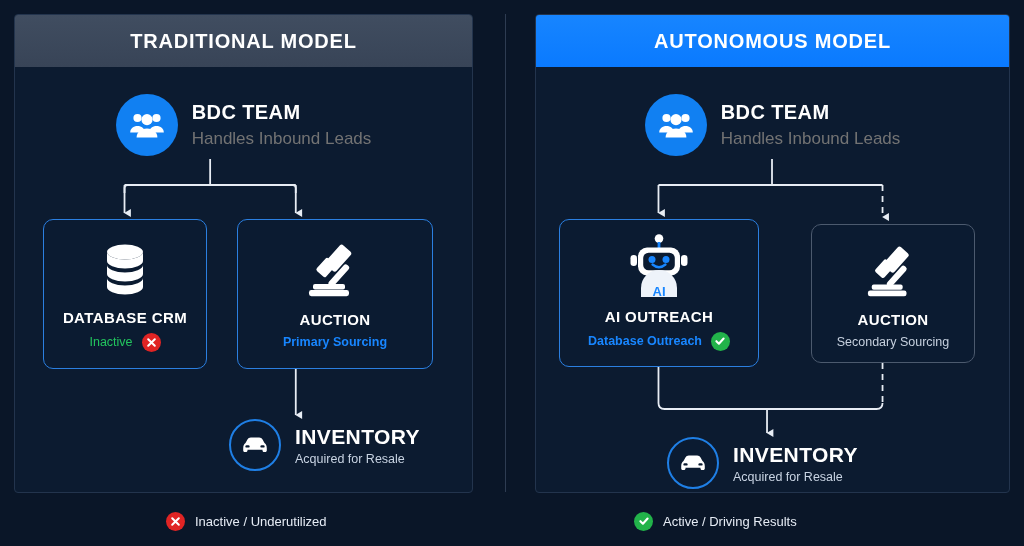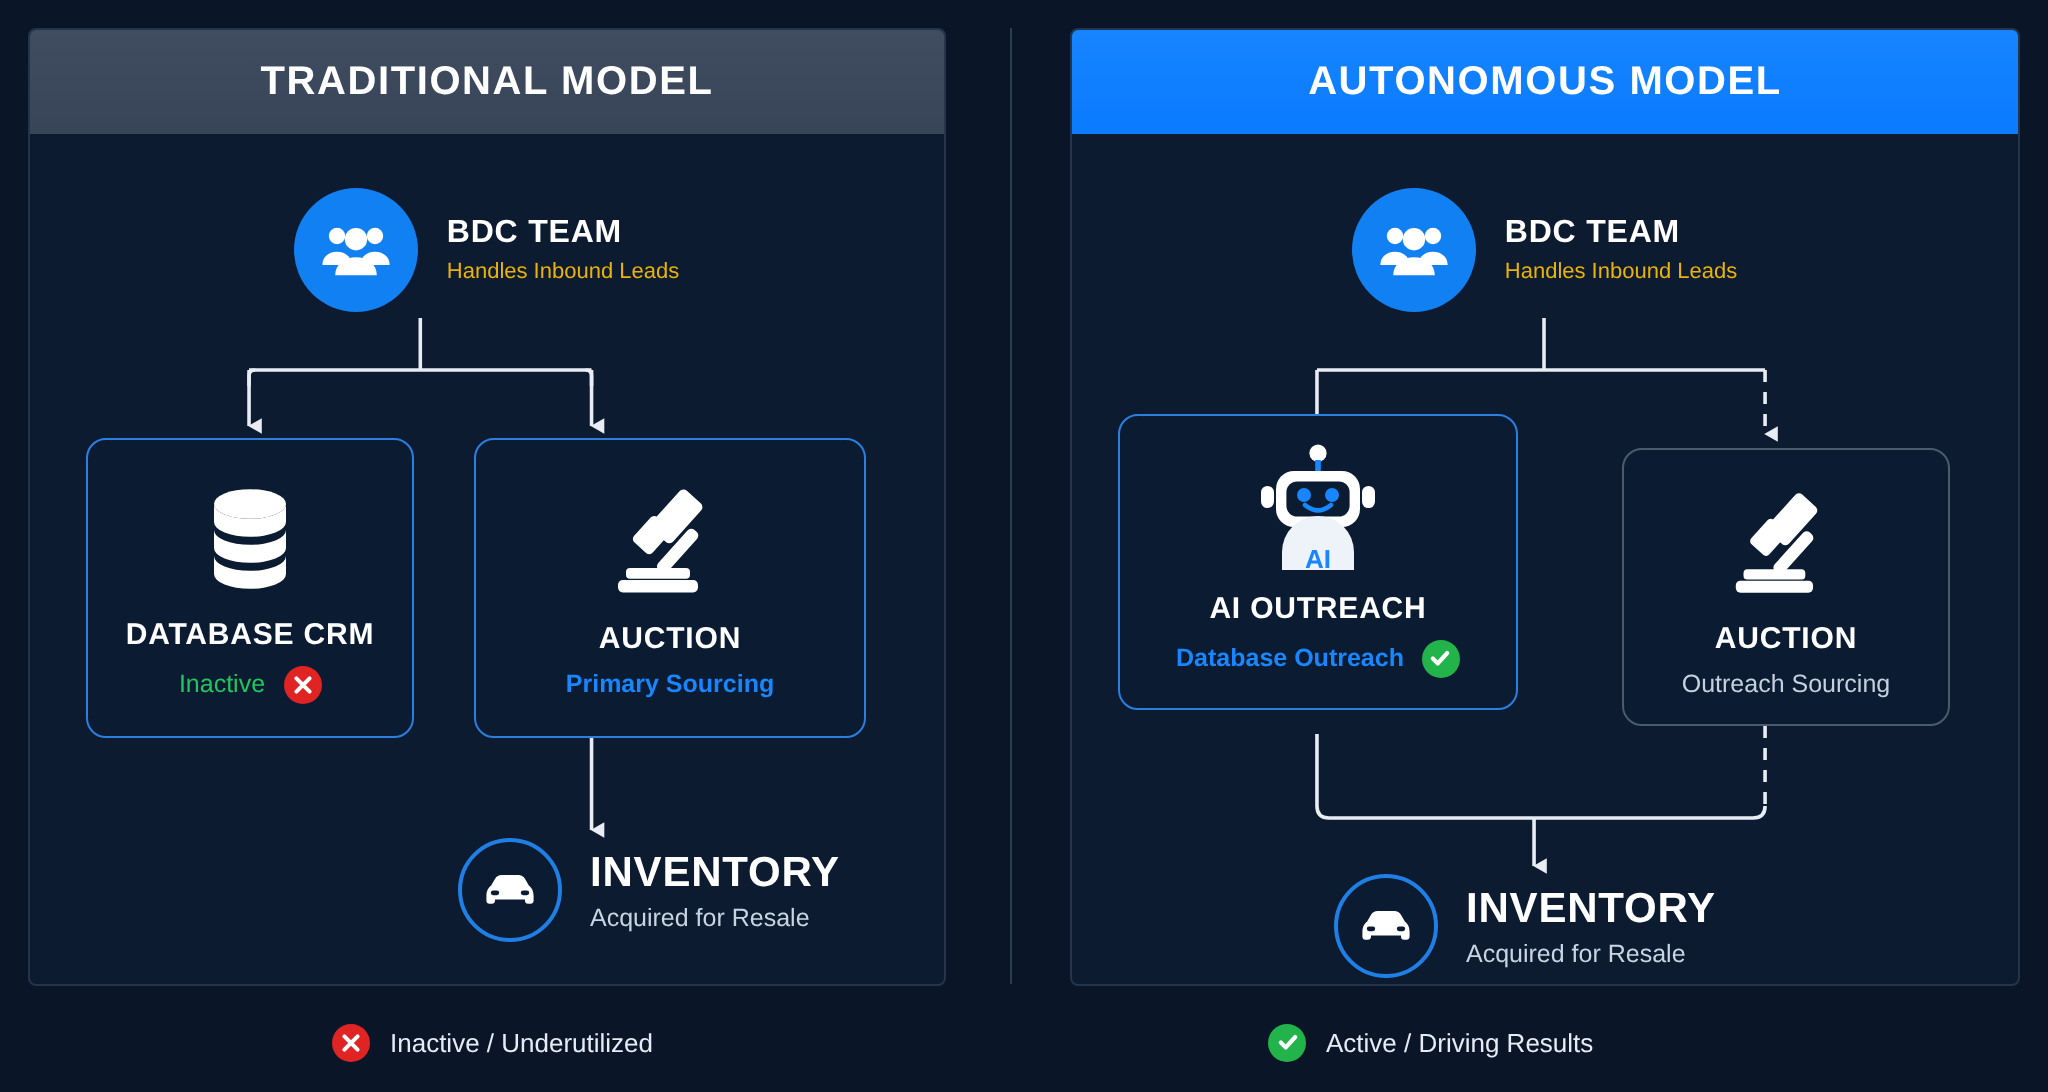--- a/index.html
+++ b/index.html
@@ -46,24 +46,24 @@
   .top-node {
     position:absolute; top:27px; left:0; right:0;
     display:flex; align-items:center; justify-content:center; gap:14px;
   }
   .avatar-circle {
     width:62px; height:62px; border-radius:50%;
     background:#1180f2; display:flex; align-items:center; justify-content:center;
     flex:0 0 auto;
   }
   .node-text .node-title {
-    font-size:16px; font-weight:bold; letter-spacing:.4px; line-height:1.25;
+    font-size:20px; font-weight:bold; letter-spacing:.4px; line-height:1.25;
   }
   .node-text .node-sub {
-    font-size:11px; color:#eab308; margin-top:3px; line-height:1.25;
+    font-size:17px; color:#737373; margin-top:3px; line-height:1.25;
   }
 
   
   .card {
     position:absolute; border-radius:10px;
     background:#0b1b31;
     display:flex; flex-direction:column; align-items:center; justify-content:center;
   }
   .card.blue { border:1.6px solid #2b7fe0; }
   .card.grey { border:1.4px solid #4c5a6e; }
@@ -263,21 +263,21 @@
             <circle cx="18" cy="9.6" r="5.6" fill="#fff"></circle>
             <path d="M7.6,27.6 c0-5.6 4.6-9 10.4-9 c5.8,0 10.4,3.4 10.4,9 z" fill="#fff"></path>
           </svg>
         </div>
         <div class="node-text">
           <div class="node-title">BDC TEAM</div>
           <div class="node-sub">Handles Inbound Leads</div>
         </div>
       </div>
 
-      <div class="card blue" style="left:23px; top:140px; width:200px; height:148px;">
+      <div class="card blue" style="left:23px; top:152px; width:200px; height:148px;">
         <div class="card-icon">
           <svg width="62" height="64" viewBox="0 0 62 64" aria-hidden="true">
             <circle cx="31" cy="4.6" r="4.3" fill="#fff"></circle>
             <rect x="29.6" y="8" width="2.8" height="6" fill="#1886ff"></rect>
             <rect x="10" y="13.5" width="42" height="28" rx="9" fill="#fff"></rect>
             <rect x="15.2" y="18.7" width="31.6" height="17.6" rx="5.4" fill="#0b1b31"></rect>
             <circle cx="24" cy="25.5" r="3.5" fill="#1886ff"></circle>
             <circle cx="38" cy="25.5" r="3.5" fill="#1886ff"></circle>
             <path d="M24.5,30.5 q6.5,5.4 13,0" stroke="#1886ff" stroke-width="2.3" fill="none" stroke-linecap="round"></path>
             <rect x="2.5" y="21" width="6.5" height="11" rx="3.2" fill="#fff"></rect>
@@ -304,21 +304,21 @@
               <rect x="28" y="2" width="14.5" height="26" rx="2.6" transform="rotate(42 35 15)"></rect>
               <rect x="17" y="16" width="12.5" height="17" rx="2.2" transform="rotate(42 23 24)"></rect>
               <rect x="33" y="19" width="6.4" height="27" rx="2.6" transform="rotate(42 36 32)"></rect>
               <rect x="10" y="41" width="32" height="5.4" rx="2"></rect>
               <rect x="6" y="47" width="40" height="6.2" rx="2.4"></rect>
             </g>
           </svg>
         </div>
         <div class="card-title">AUCTION</div>
         <div class="card-status">
-          <span class="st-grey">Outreach Sourcing</span>
+          <span class="st-grey">Secondary Sourcing</span>
         </div>
       </div>
 
       <div class="inv-node" style="left:131px; top:370px;">
         <div class="inv-circle">
           <svg width="30" height="22" viewBox="0 0 30 22" aria-hidden="true">
             <path d="M3.2,14.2 c0-3 1.2-4.6 2.3-5.3 l2.1-3.6 C8.3,4.2 9.4,3.5 10.8,3.5 h8.4
                      c1.4,0 2.5,.7 3.2,1.8 l2.1,3.6 c1.1,.7 2.3,2.3 2.3,5.3 v2.2
                      c0,.9 -.7,1.5 -1.5,1.5 h-1.3 c-.9,0 -1.5,-.6 -1.5,-1.5 v-.7 H7.5 v.7
                      c0,.9 -.7,1.5 -1.5,1.5 H4.7 c-.9,0 -1.5,-.6 -1.5,-1.5 z" fill="#fff"></path>

